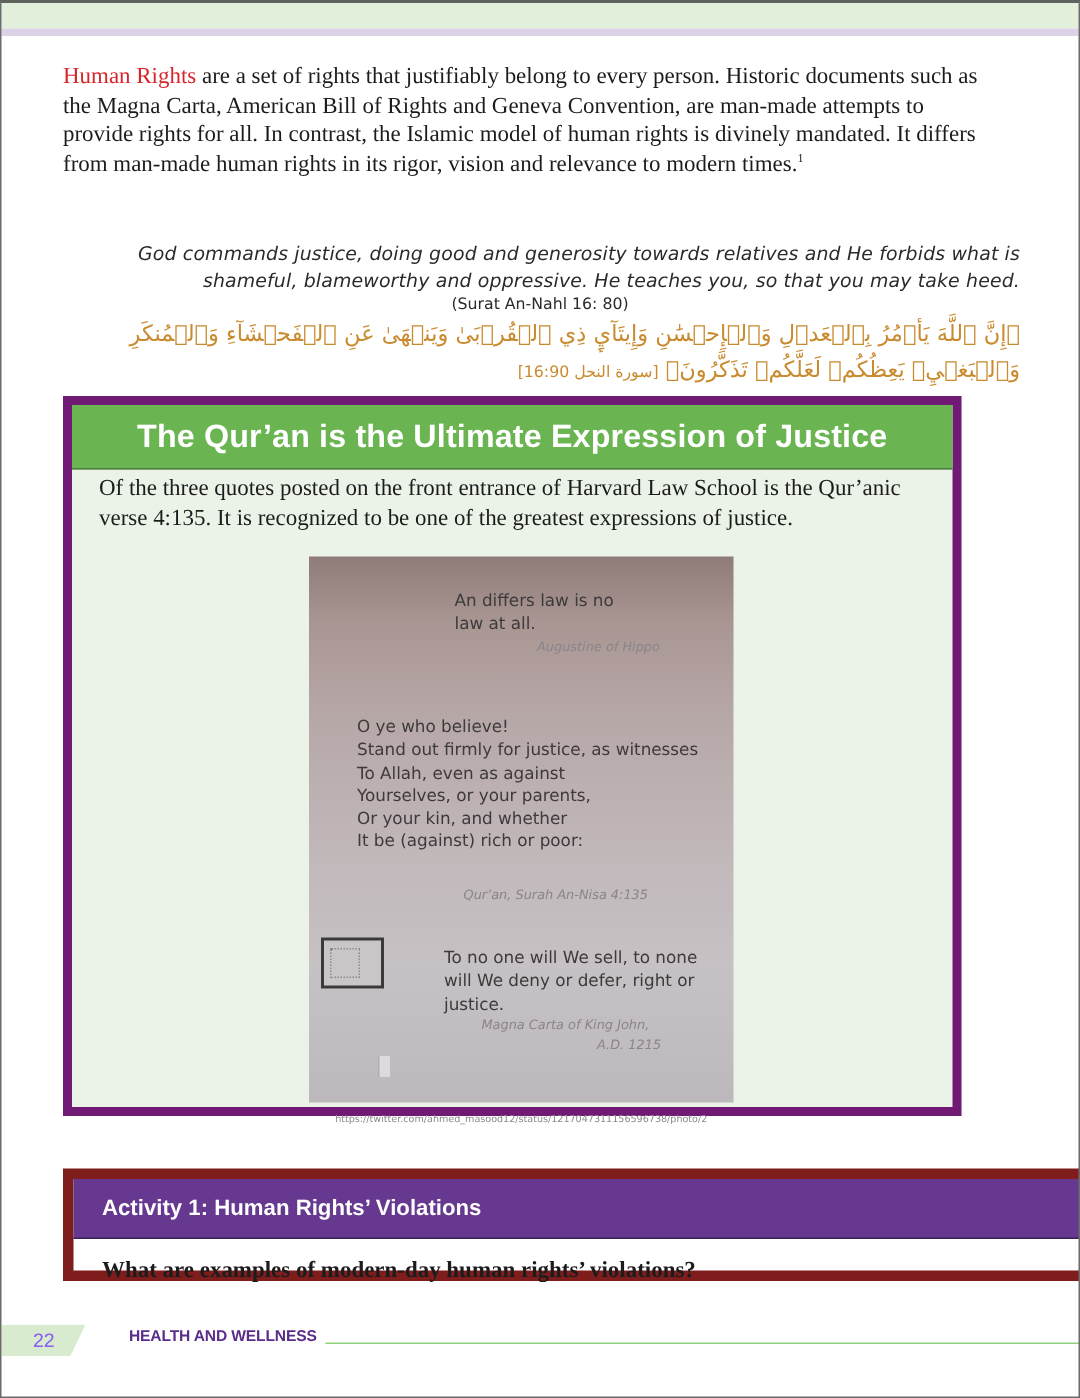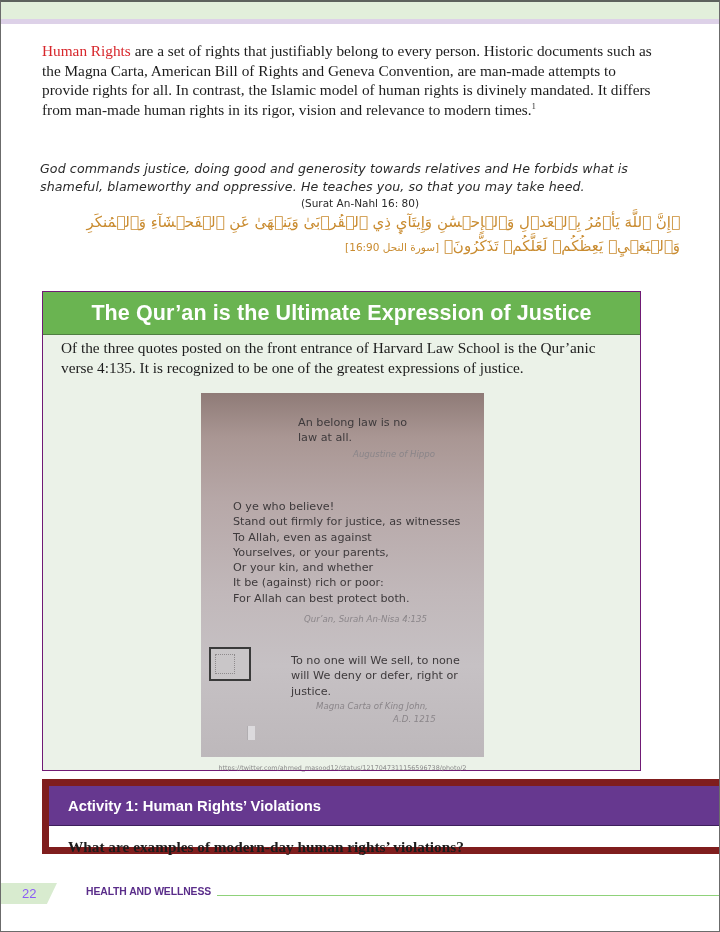--- a/index.html
+++ b/index.html
@@ -7,26 +7,26 @@
   body { position: relative; font-family: "Liberation Serif", serif; color: #1a1a1a; }
 
   .frame { position: absolute; left: 0; top: 0; width: 720px; height: 932px; border: 1px solid #6b6b6b; border-top: 2px solid #5d625d; pointer-events: none; }
   .top-band-green { position: absolute; left: 1px; top: 2px; width: 718px; height: 17px; background: #e2efdb; }
   .top-band-purple { position: absolute; left: 1px; top: 19px; width: 718px; height: 5px; background: #ddd1e8; }
 
   .intro { position: absolute; left: 42px; top: 41px; width: 620px; font-size: 15.3px; line-height: 19.5px; color: #1c1c1c; }
   .intro .term { color: #d7262b; }
   .intro sup { font-size: 8px; vertical-align: super; line-height: 0; }
 
-  .quote-en { position: absolute; left: 40px; top: 160px; width: 640px; text-align: left; font-family: "DejaVu Sans", sans-serif; font-style: italic; font-size: 12.6px; line-height: 18px; color: #2a2a2a; letter-spacing: 0.1px; }
+  .quote-en { position: absolute; left: 40px; top: 160px; width: 640px; text-align: right; font-family: "DejaVu Sans", sans-serif; font-style: italic; font-size: 12.6px; line-height: 18px; color: #2a2a2a; letter-spacing: 0.1px; }
   .quote-ref { position: absolute; left: 40px; top: 197px; width: 640px; text-align: center; font-family: "DejaVu Sans", sans-serif; font-size: 10.5px; color: #2a2a2a; }
   .quote-ar { position: absolute; left: 40px; top: 210px; width: 640px; text-align: right; direction: rtl; font-family: "DejaVu Sans", sans-serif; font-size: 15px; line-height: 24px; color: #c98b2f; }
   .quote-ar .ar-ref { font-size: 10.5px; }
 
-  .justice-box { position: absolute; left: 42px; top: 291px; width: 599px; height: 480px; border: 1px solid #701a75; background: #ebf2e8; }
+  .justice-box { position: absolute; left: 42px; top: 264px; width: 599px; height: 480px; border: 6px solid #701a75; background: #ebf2e8; }
   .justice-header { height: 43px; background: #6ab451; border-bottom: 1px solid #4f7f42; color: #ffffff; text-align: center; font-family: "Liberation Sans", sans-serif; font-weight: bold; font-size: 21.5px; line-height: 43px; letter-spacing: 0.1px; }
   .justice-body { padding: 3px 18px 0 18px; font-size: 15.3px; line-height: 19.5px; color: #1c1c1c; }
 
   .photo { position: absolute; left: 158px; top: 101px; width: 283px; height: 364px; background: linear-gradient(180deg, #8f7b77 0%, #a99693 12%, #b7a8a8 30%, #c1b8ba 55%, #c6c1c4 75%, #bdb8bb 100%); overflow: hidden; }
   .photo-text { position: absolute; font-family: "DejaVu Sans", sans-serif; color: #3e3a3c; font-size: 11.2px; line-height: 15.3px; }
   .photo-cite { position: absolute; font-family: "DejaVu Sans", sans-serif; font-style: italic; color: #8a8589; font-size: 8.6px; }
   .photo-frame { position: absolute; left: 8px; top: 254px; width: 42px; height: 34px; border: 2px solid #3a3a3a; background: #c9c6c8; }
   .photo-frame::after { content: ""; position: absolute; left: 4px; top: 5px; width: 18px; height: 18px; border: 1px dotted #8e8a8c; }
   .photo-switch { position: absolute; left: 46px; top: 333px; width: 8px; height: 14px; background: #dcdadd; border-left: 1px solid #b1aeb1; }
   .photo-url { position: absolute; left: 0; top: 472px; width: 599px; text-align: center; font-family: "DejaVu Sans", sans-serif; font-size: 6.4px; color: #8a8a8a; }
@@ -50,31 +50,30 @@
 
 <p class="quote-en">God commands justice, doing good and generosity towards relatives and He forbids what is shameful, blameworthy and oppressive. He teaches you, so that you may take heed.</p>
 <p class="quote-ref">(Surat An-Nahl 16: 80)</p>
 <p class="quote-ar"><span>﴿إِنَّ ٱللَّهَ يَأۡمُرُ بِٱلۡعَدۡلِ وَٱلۡإِحۡسَٰنِ وَإِيتَآيِٕ ذِي ٱلۡقُرۡبَىٰ وَيَنۡهَىٰ عَنِ ٱلۡفَحۡشَآءِ وَٱلۡمُنكَرِ وَٱلۡبَغۡيِۚ يَعِظُكُمۡ لَعَلَّكُمۡ تَذَكَّرُونَ﴾</span> <span class="ar-ref">[سورة النحل 16:90]</span></p>
 
 <section class="justice-box">
   <h2 class="justice-header">The Qur’an is the Ultimate Expression of Justice</h2>
   <p class="justice-body">Of the three quotes posted on the front entrance of Harvard Law School is the Qur’anic verse 4:135. It is recognized to be one of the greatest expressions of justice.</p>
 
   <div class="photo">
-    <div class="photo-text" style="left:97px; top:22px; width:120px;">An belong law is no law at all.</div>
+    <div class="photo-text" style="left:97px; top:22px; width:120px;">An differs law is no law at all.</div>
     <div class="photo-cite" style="left:152px; top:56px;">Augustine of Hippo</div>
 
     <div class="photo-text" style="left:32px; top:106px; width:250px;">
       <div>O ye who believe!</div>
       <div>Stand out firmly for justice, as witnesses</div>
       <div>To Allah, even as against</div>
       <div>Yourselves, or your parents,</div>
       <div>Or your kin, and whether</div>
       <div>It be (against) rich or poor:</div>
-      <div>For Allah can best protect both.</div>
     </div>
     <div class="photo-cite" style="left:103px; top:221px;">Qur’an, Surah An-Nisa  4:135</div>
 
     <div class="photo-frame"></div>
     <div class="photo-switch"></div>
 
     <div class="photo-text" style="left:90px; top:260px; width:170px;">To no one will We sell, to none will We deny or defer, right or justice.</div>
     <div class="photo-cite" style="left:115px; top:308px;">Magna Carta of King John,</div>
     <div class="photo-cite" style="left:192px; top:321px;">A.D. 1215</div>
   </div>

